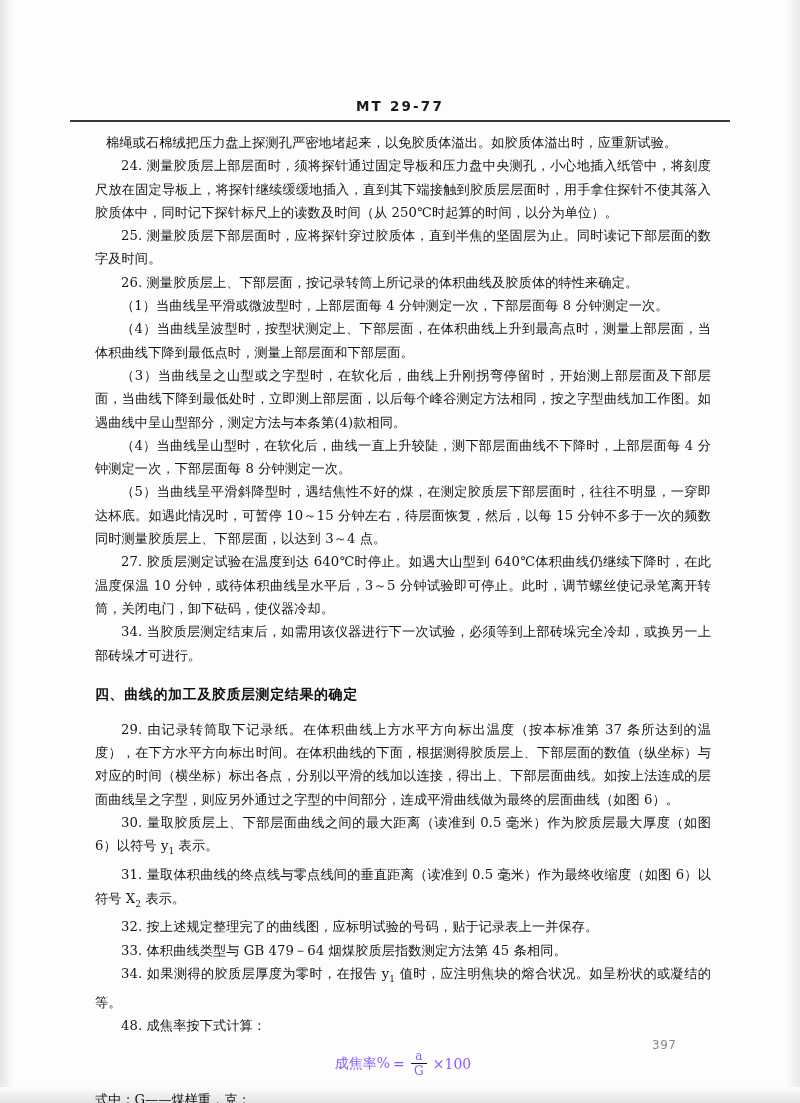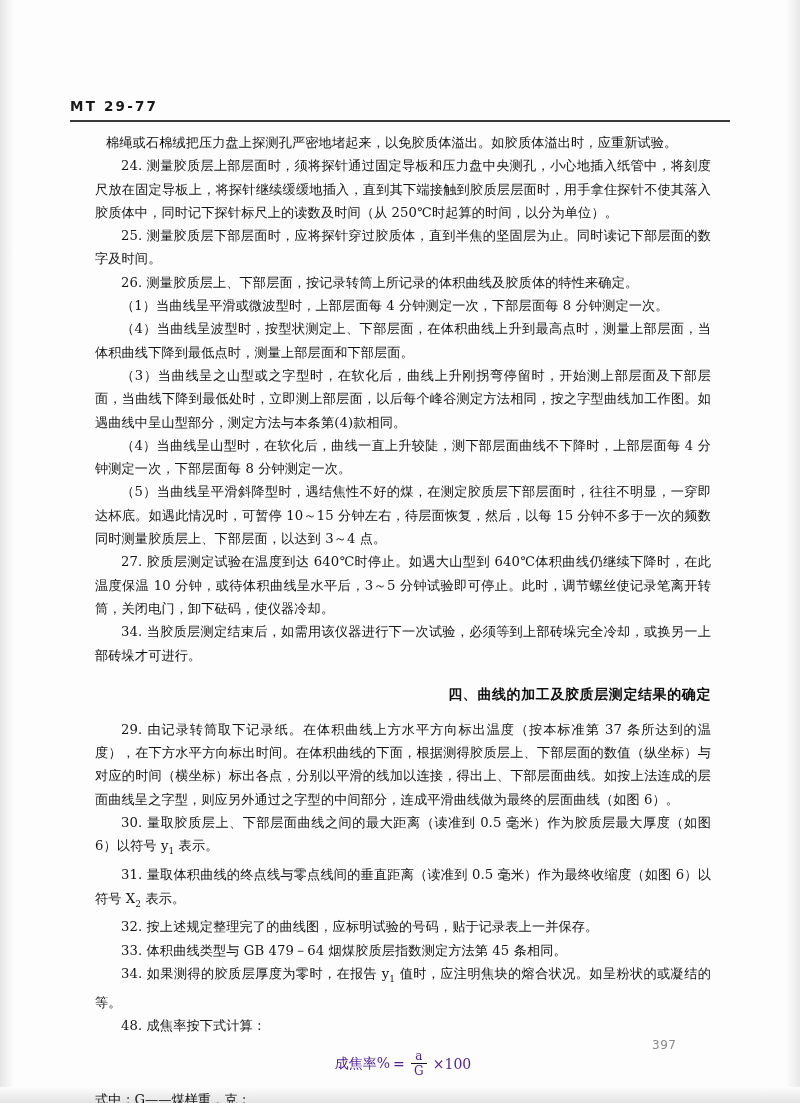--- a/index.html
+++ b/index.html
@@ -34,20 +34,21 @@
   .scan-edge-bottom {
     position: absolute; left: 0; bottom: 0; width: 800px; height: 16px;
     background: linear-gradient(to top, #e3e3e3, #fdfdfd);
   }
 
   .header {
     position: absolute;
     left: 70px;
     top: 98px;
     width: 660px;
+    text-align: center;
   }
   .header-title {
     font-family: "DejaVu Sans", "Liberation Sans", sans-serif;
     font-weight: bold;
     font-size: 13.5px;
     letter-spacing: 2.2px;
     color: #1a1a1a;
   }
   .header-rule {
     position: absolute;
@@ -79,31 +80,31 @@
   }
   p.noindent {
     text-indent: 0;
     margin-left: 11px;
   }
 
   h2.section-heading {
     font-family: "DejaVu Sans", "Liberation Sans", sans-serif;
     font-size: 14px;
     font-weight: bold;
-    text-align: right;
+    text-align: left;
     margin: 19px 0 14px 0;
     letter-spacing: 0.6px;
     color: #111111;
   }
 
   .formula-block {
     margin: 12px 0 6px 0;
     text-align: center;
     font-size: 14px;
-    color: #4c1d95;
+    color: #8b5cf6;
   }
   .formula-row {
     display: inline-flex;
     align-items: center;
     justify-content: center;
     gap: 3px;
   }
   .frac {
     display: inline-flex;
     flex-direction: column;

